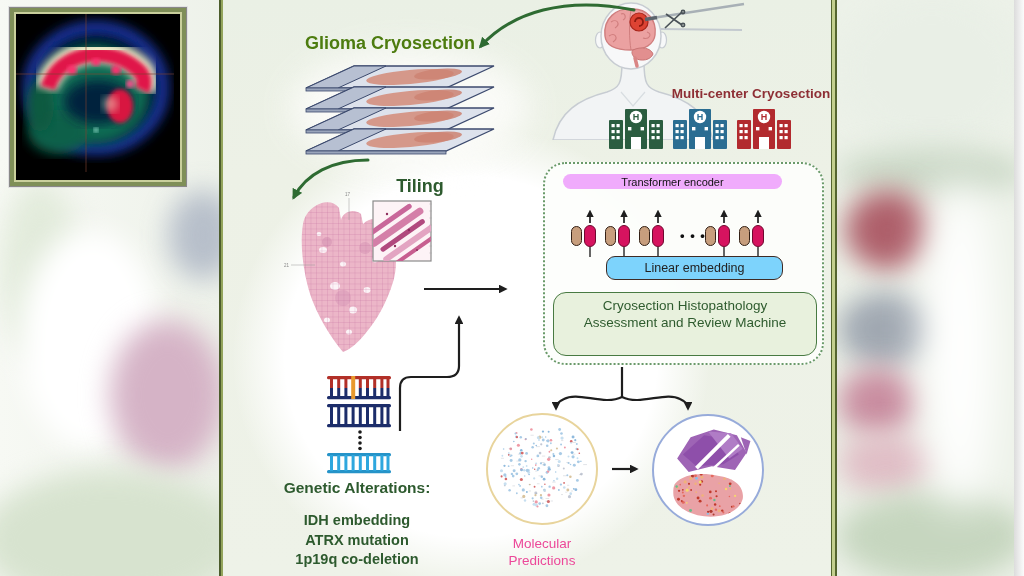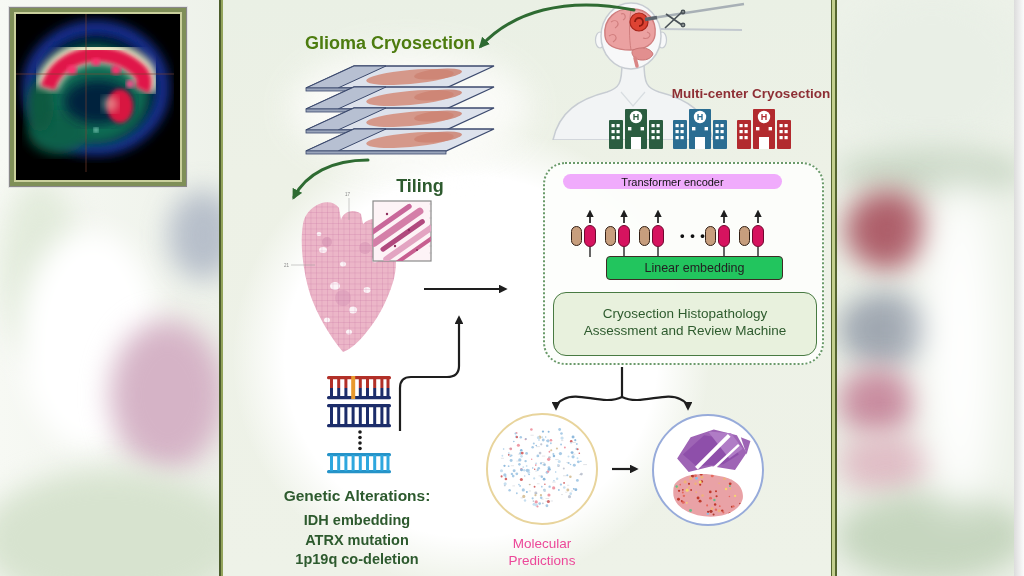--- a/index.html
+++ b/index.html
@@ -25,39 +25,39 @@
   
   #scan-card{left:8px;top:6px;width:178px;height:180px;z-index:5;background:#888;
              border:1px solid #e2e2e2;}
   #scan-inner{position:absolute;left:1px;top:1px;width:168px;height:170px;border:4px solid #7f8f58;
               outline:2px solid #c9cf9c;outline-offset:-6px;background:#000;}
   
   .figtext{position:absolute;text-align:center;}
   #glioma-title{left:288px;top:33px;width:204px;font-size:18px;font-weight:700;color:#4d7c0f;z-index:11;}
   #tiling-label{left:370px;top:176px;width:100px;font-size:18px;font-weight:700;color:#2d5a2e;z-index:12;}
   #multicenter-label{left:666px;top:86px;width:170px;font-size:13.5px;font-weight:700;color:#8e2f35;z-index:11;}
-  #genetic-header{left:272px;top:479px;width:170px;font-size:15.5px;font-weight:700;color:#2d5a2e;z-index:11;margin-top:8px;}
+  #genetic-header{left:272px;top:479px;width:170px;font-size:15.5px;font-weight:700;color:#2d5a2e;z-index:11;}
   #genetic-items{left:262px;top:511px;width:190px;font-size:14.5px;font-weight:700;color:#2d5a2e;line-height:19.5px;z-index:11;}
   #molecular-label{left:492px;top:535px;width:100px;font-size:13.5px;font-weight:500;color:#ec4899;line-height:17px;z-index:11;}
   #interpretable-label{left:650px;top:535px;width:116px;font-size:13.5px;font-weight:500;color:#1b1b1b;line-height:17px;z-index:11;}
   
   #dashed-box{left:543px;top:162px;width:281px;height:203px;border:2px dotted #6a9a6a;border-radius:22px;
               background:rgba(253,254,252,.9);z-index:8;box-sizing:border-box;}
   #transformer-pill{left:563px;top:174px;width:219px;height:15px;background:#f0abfc;border-radius:15px;
               z-index:12;display:flex;align-items:center;justify-content:center;font-size:11px;color:#111;}
-  #embedding-pill{left:606px;top:256px;width:177px;height:24px;background:#22c55e;border:1.4px solid #3f2b25;
-              border-radius:4px;z-index:12;display:flex;align-items:center;justify-content:center;
+  #embedding-pill{left:606px;top:256px;width:177px;height:24px;background:#7dd3fc;border:1.4px solid #3f2b25;
+              border-radius:9px;z-index:12;display:flex;align-items:center;justify-content:center;
               font-size:12.5px;color:#222;box-sizing:border-box;}
   .tok{position:absolute;z-index:13;box-sizing:border-box;}
   .tok-tan{width:11px;height:20px;top:226px;background:#c79e7d;border:1.3px solid #332015;border-radius:6px;}
   .tok-mag{width:12px;height:22px;top:225px;background:#d6135f;border:1.3px solid #70082f;border-radius:6.5px;}
   #tok-ellipsis{left:674px;top:226px;width:38px;font-size:13px;font-weight:700;color:#111;
               letter-spacing:1px;z-index:13;line-height:20px;}
   #charm-box{left:553px;top:292px;width:264px;height:64px;background:#e8f1dd;border:1.6px solid #487a42;
-              border-radius:13px;z-index:12;box-sizing:border-box;text-align:center;padding-top:13px;}
+              border-radius:13px;z-index:12;box-sizing:border-box;text-align:center;padding-top:5px;}
   #charm-box .l{font-size:13.5px;line-height:16.5px;color:#2e5b2e;}
   #charm-box .l3{font-size:14px;line-height:18px;font-weight:700;color:#2e5b2e;}
   
   #molecular-circle{left:486px;top:413px;width:112px;height:112px;border-radius:50%;border:2px solid #e8d49c;
               background:#fff;z-index:12;overflow:hidden;box-sizing:border-box;}
   #interpretable-circle{left:652px;top:414px;width:112px;height:112px;border-radius:50%;border:2px solid #97abda;
               background:#fff;z-index:12;overflow:hidden;box-sizing:border-box;}
   svg{display:block;}
   #arrows-svg{position:absolute;left:0;top:0;z-index:30;pointer-events:none;}
   .layer{position:absolute;z-index:10;}

